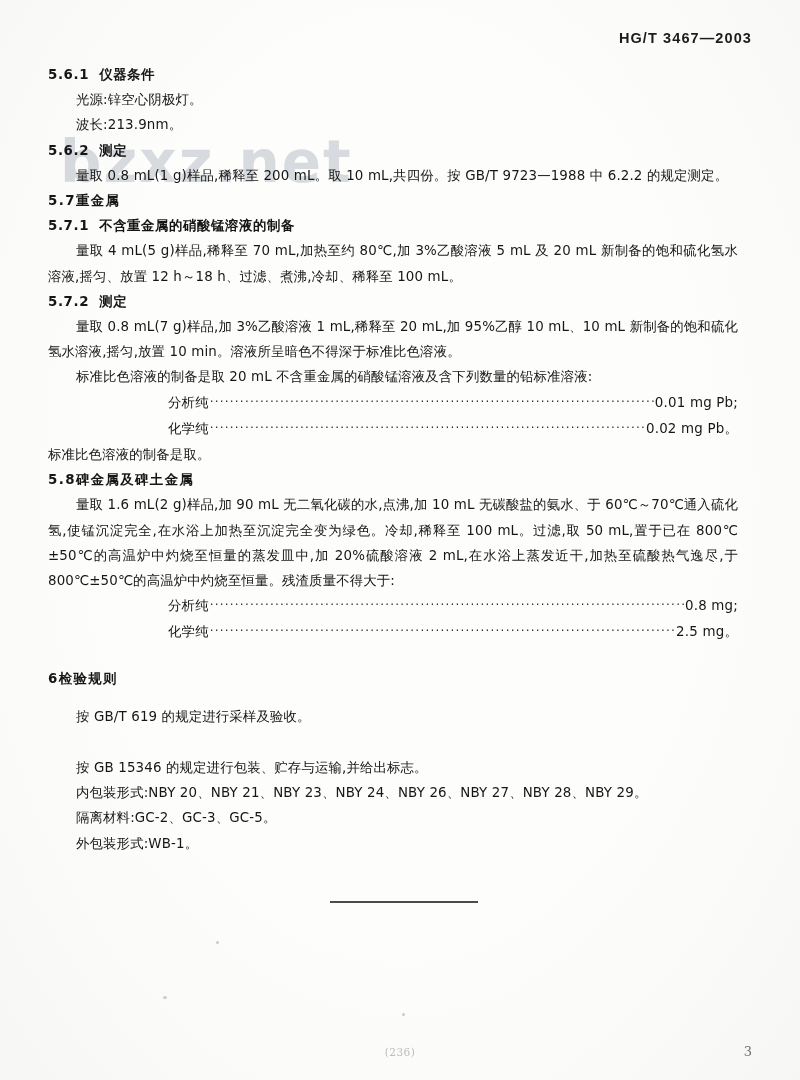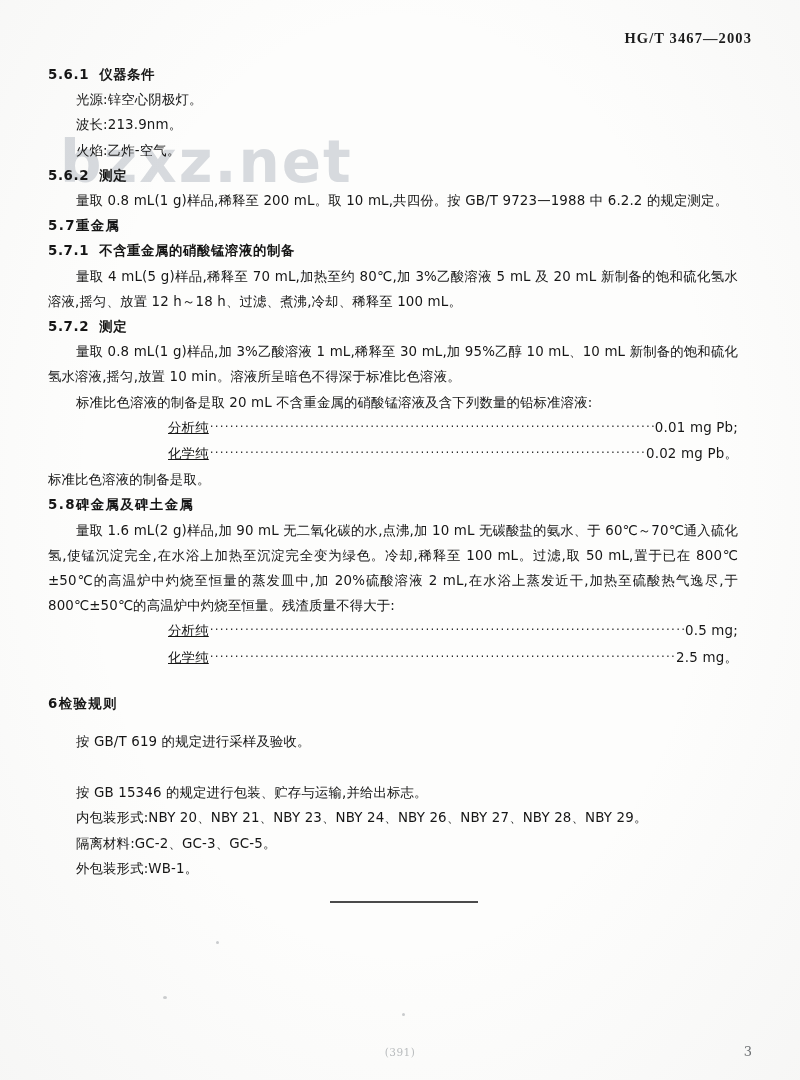--- a/index.html
+++ b/index.html
@@ -44,21 +44,21 @@
     user-select: none;
     z-index: 0;
     line-height: 1;
   }
 
   
   .doc-header {
     position: absolute;
     top: 30px;
     right: 48px;
-    font-family: Liberation Serif, serif;
+    font-family: Liberation Sans, sans-serif;
     font-size: 14.5px;
     font-weight: bold;
     letter-spacing: 1.1px;
     color: #1c1c1c;
     z-index: 3;
   }
 
   
   .content {
     position: absolute;
@@ -94,21 +94,21 @@
   .gap-m { height: 13px; }
   .gap-l { height: 20px; }
 
   
   .leader-row {
     display: flex;
     align-items: baseline;
     padding-left: 120px;
     letter-spacing: 0.2px;
   }
-  .leader-row .lbl { flex: 0 0 auto; text-decoration: underline; }
+  .leader-row .lbl { flex: 0 0 auto; }
   .leader-row .dots {
     flex: 1 1 auto;
     margin: 0 1px;
     overflow: hidden;
     white-space: nowrap;
     font-size: 12px;
     letter-spacing: 1.2px;
     color: #2a2a2a;
     position: relative;
     top: -1px;
@@ -166,40 +166,39 @@
 
   <div class="doc-header">HG/T 3467—2003</div>
 
   <div class="content">
 
     <div class="blk heading">
       <span class="num">5.6.1</span><span>仪器条件</span>
     </div>
     <div class="blk line" style="padding-left:28px">光源:锌空心阴极灯。</div>
     <div class="blk line" style="padding-left:28px">波长:213.9nm。</div>
-    <div class="blk line" style="padding-left:28px">火焰:乙炸-空气。</div>
 
     <div class="blk heading">
       <span class="num">5.6.2</span><span>测定</span>
     </div>
     <div class="blk para">量取 0.8 mL(1 g)样品,稀释至 200 mL。取 10 mL,共四份。按 GB/T 9723—1988 中 6.2.2 的规定测定。</div>
 
     <div class="blk heading h-major">
       <span class="num">5.7</span><span>重金属</span>
     </div>
 
     <div class="blk heading">
       <span class="num">5.7.1</span><span>不含重金属的硝酸锰溶液的制备</span>
     </div>
     <div class="blk para">量取 4 mL(5 g)样品,稀释至 70 mL,加热至约 80℃,加 3%乙酸溶液 5 mL 及 20 mL 新制备的饱和硫化氢水溶液,摇匀、放置 12 h～18 h、过滤、煮沸,冷却、稀释至 100 mL。</div>
 
     <div class="blk heading">
       <span class="num">5.7.2</span><span>测定</span>
     </div>
-    <div class="blk para">量取 0.8 mL(1 g)样品,加 3%乙酸溶液 1 mL,稀释至 30 mL,加 95%乙醇 10 mL、10 mL 新制备的饱和硫化氢水溶液,摇匀,放置 10 min。溶液所呈暗色不得深于标准比色溶液。</div>
+    <div class="blk para">量取 0.8 mL(7 g)样品,加 3%乙酸溶液 1 mL,稀释至 20 mL,加 95%乙醇 10 mL、10 mL 新制备的饱和硫化氢水溶液,摇匀,放置 10 min。溶液所呈暗色不得深于标准比色溶液。</div>
     <div class="blk para">标准比色溶液的制备是取 20 mL 不含重金属的硝酸锰溶液及含下列数量的铅标准溶液:</div>
 
     <div class="blk leader-row">
       <span class="lbl">分析纯</span>
       <span class="dots">·····································································································</span>
       <span class="val">0.01 mg Pb;</span>
     </div>
     <div class="blk leader-row">
       <span class="lbl">化学纯</span>
       <span class="dots">·····································································································</span>
@@ -208,21 +207,21 @@
     <div class="blk line">标准比色溶液的制备是取。</div>
 
     <div class="blk heading h-major">
       <span class="num">5.8</span><span>碑金属及碑土金属</span>
     </div>
     <div class="blk para">量取 1.6 mL(2 g)样品,加 90 mL 无二氧化碳的水,点沸,加 10 mL 无碳酸盐的氨水、于 60℃～70℃通入硫化氢,使锰沉淀完全,在水浴上加热至沉淀完全变为绿色。冷却,稀释至 100 mL。过滤,取 50 mL,置于已在 800℃±50℃的高温炉中灼烧至恒量的蒸发皿中,加 20%硫酸溶液 2 mL,在水浴上蒸发近干,加热至硫酸热气逸尽,于 800℃±50℃的高温炉中灼烧至恒量。残渣质量不得大于:</div>
 
     <div class="blk leader-row">
       <span class="lbl">分析纯</span>
       <span class="dots">·····································································································</span>
-      <span class="val">0.5 mg;</span>
+      <span class="val">0.8 mg;</span>
     </div>
     <div class="blk leader-row">
       <span class="lbl">化学纯</span>
       <span class="dots">·····································································································</span>
       <span class="val">2.5 mg。</span>
     </div>
 
     <div class="gap-l"></div>
 
     <div class="blk heading h-major">
@@ -240,16 +239,16 @@
     <div class="blk line" style="padding-left:28px">外包装形式:WB-1。</div>
 
   </div>
 
   <div class="rule"></div>
 
   <div class="speck" style="left:216px; top:941px; width:3px; height:3px;"></div>
   <div class="speck" style="left:163px; top:996px; width:4px; height:3px;"></div>
   <div class="speck" style="left:402px; top:1013px; width:3px; height:3px;"></div>
 
-  <div class="footer-center">(391)</div>
+  <div class="footer-center">(236)</div>
   <div class="footer-page">3</div>
 
 </div>
 
 </body></html>

